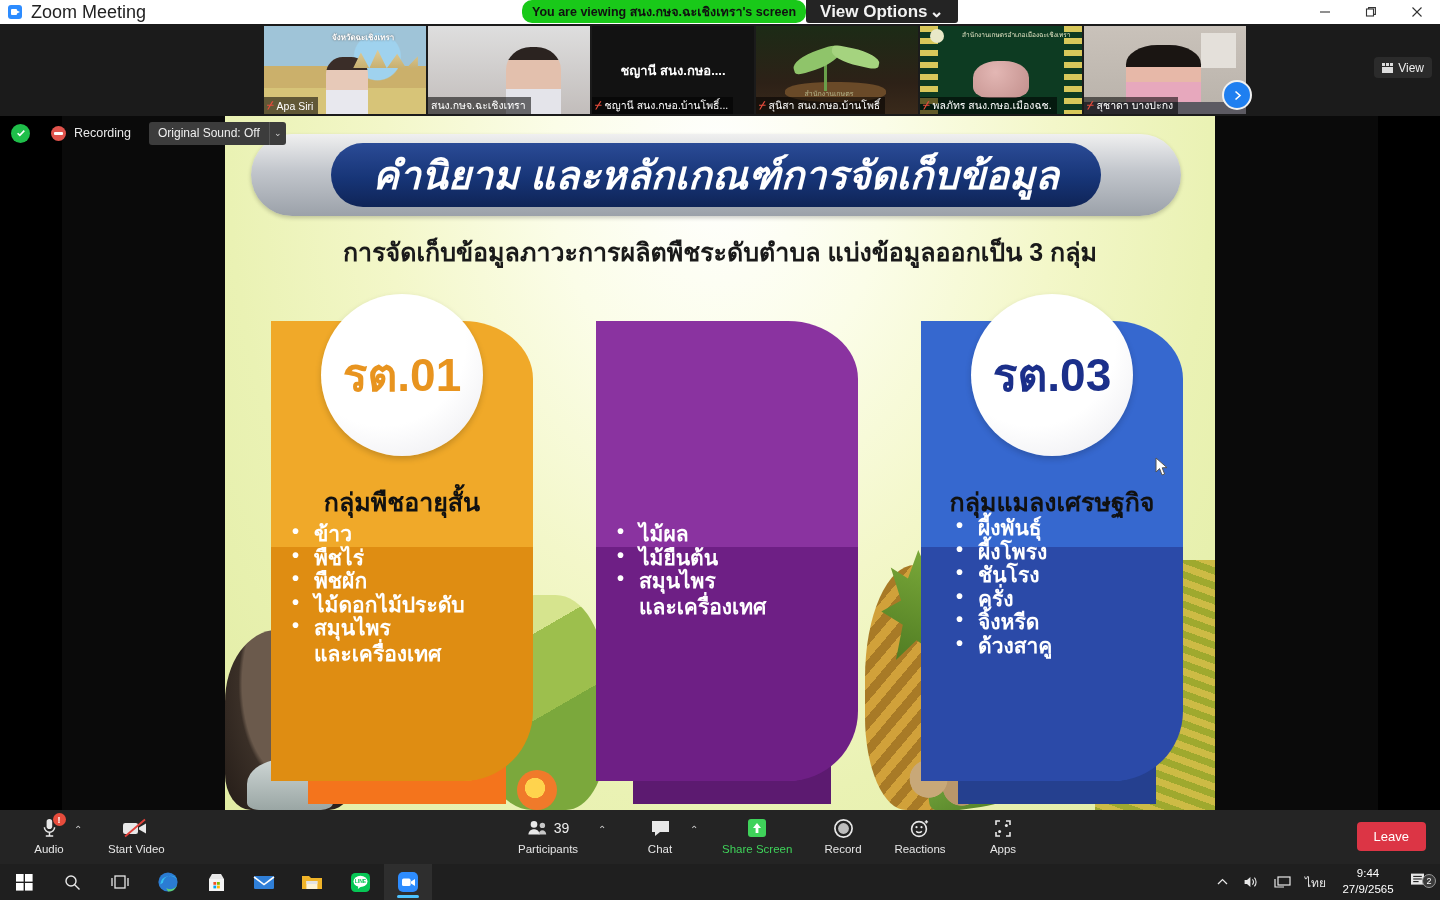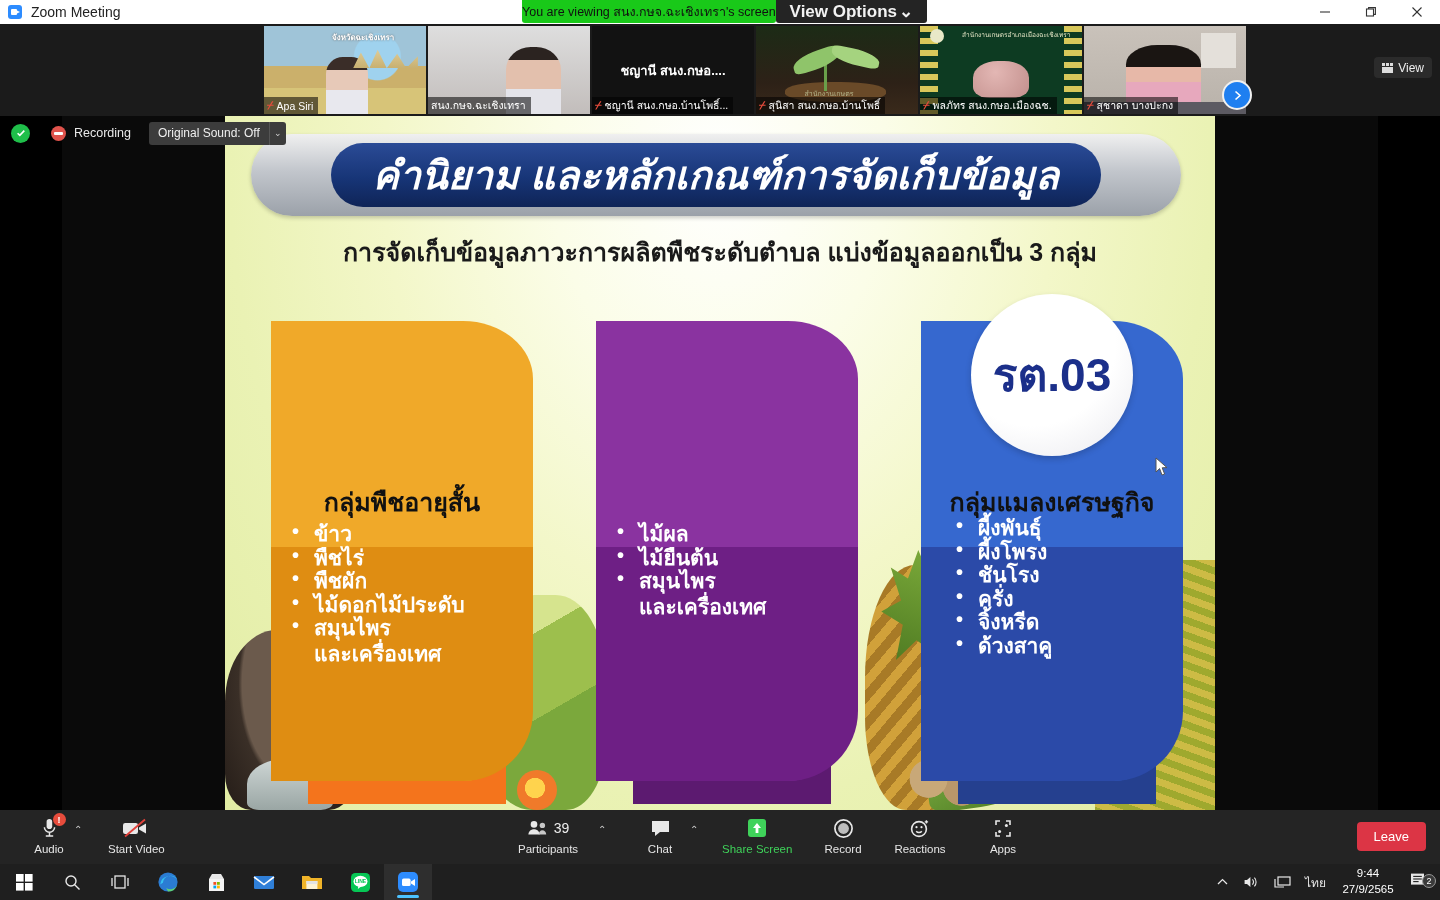--- a/index.html
+++ b/index.html
@@ -21,37 +21,37 @@
   }
   #tb-logo::after {
     content: ""; position: absolute; left: 3px; top: 4px;
     width: 6px; height: 6px; background: #fff; border-radius: 1px;
   }
   #tb-logo::before {
     content: ""; position: absolute; left: 8px; top: 5px;
     width: 0; height: 0; border-left: 4px solid #fff;
     border-top: 2.5px solid transparent; border-bottom: 2.5px solid transparent;
   }
-  #tb-title { margin-left: 9px; font-size: 14px; color: #222; }
+  #tb-title { margin-left: 9px; font-size: 18px; color: #222; }
   #tb-controls { position: absolute; right: 0; top: 0; height: 24px; display: flex; }
   .winbtn {
     width: 46px; height: 24px; display: flex; align-items: center; justify-content: center;
     color: #333; font-size: 13px;
   }
   .winbtn svg { display: block; }
 
   
   #share-banner {
     position: absolute; top: 0; left: 522px; height: 23px;
     display: flex; align-items: center; z-index: 6;
   }
   #share-banner-green {
-    background: #19c919; color: #111; font-size: 12.5px; font-weight: normal;
-    height: 23px; display: flex; align-items: center; padding: 0 0;
-    border-bottom-left-radius: 3px; border-bottom-right-radius: 3px;
+    background: #19c919; color: #111; font-size: 12.5px; font-weight: bold;
+    height: 23px; display: flex; align-items: center; padding: 0 10px;
+    border-bottom-left-radius: 3px; border-bottom-right-radius: 3px; border-radius: 10px;
   }
   #view-options {
     background: #242424; color: #f2f2f2; font-size: 17px; font-weight: bold;
     height: 23px; display: flex; align-items: center; gap: 2px; padding: 0 14px;
     border-bottom-left-radius: 3px; border-bottom-right-radius: 3px;
   }
 
   
   #filmstrip {
     position: absolute; top: 24px; left: 0; width: 1440px; height: 92px;
@@ -474,20 +474,23 @@
       </div>
 
       <div id="slide-subtitle">การจัดเก็บข้อมูลภาวะการผลิตพืชระดับตำบล แบ่งข้อมูลออกเป็น 3 กลุ่ม</div>
 
       <div id="cols">
 
         <div class="col" style="left:23px">
           <div class="col-foot" style="background:#f4741c"></div>
           <div class="col-body" style="background:#f0a929"></div>
           <div class="col-body-lower" style="background:#df8d12"></div>
+          <div class="badge">
+            <span class="badge-text" style="color:#e8941f">รต.01</span>
+          </div>
           <div class="col-head">กลุ่มพืชอายุสั้น</div>
           <ul class="col-list">
             <li><span>ข้าว</span></li>
             <li><span>พืชไร่</span></li>
             <li><span>พืชผัก</span></li>
             <li><span>ไม้ดอกไม้ประดับ</span></li>
             <li><span>สมุนไพร</span><span class="cont">และเครื่องเทศ</span></li>
           </ul>
         </div>
 

